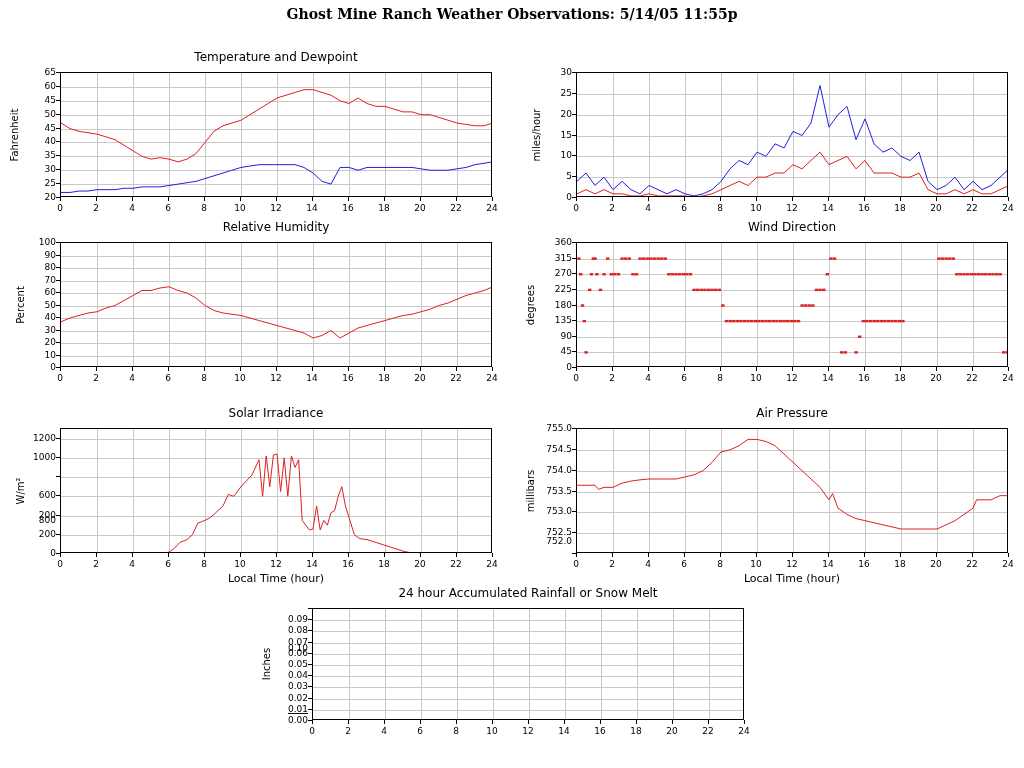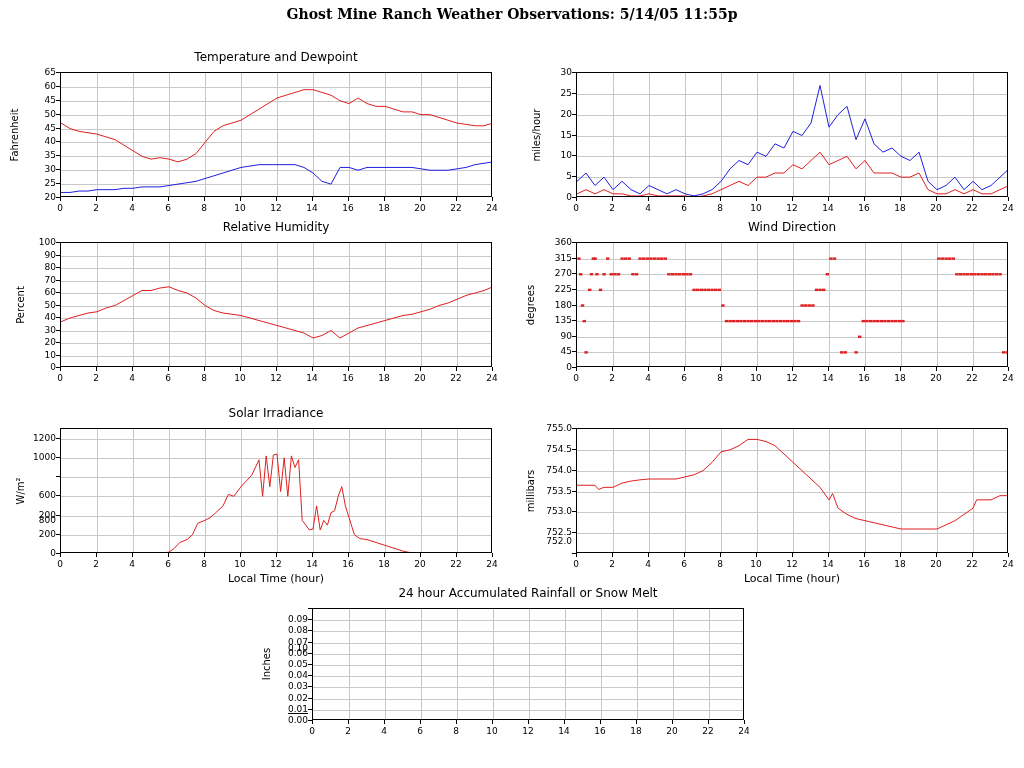--- a/index.html
+++ b/index.html
@@ -522,20 +522,21 @@
       <div class="xtick" style="left: 360px; top: 128px;">20</div>
       <div class="tickmark" style="left: 360px; top: 125px; width: 1px; height: 4px;"></div>
       <div class="xtick" style="left: 396px; top: 128px;">22</div>
       <div class="tickmark" style="left: 396px; top: 125px; width: 1px; height: 4px;"></div>
       <div class="xtick" style="left: 432px; top: 128px;">24</div>
       <div class="tickmark" style="left: 432px; top: 125px; width: 1px; height: 4px;"></div>
       <div class="ylabel" style="left: -34px; top: 62.5px; transform: rotate(-90deg) translate(-50%, -100%);">W/m²</div>
       <div class="xlabel" style="top: 144px; left: 0px;">Local Time (hour)</div>
     </div>
     <div class="panel" style="left: 576px; top: 428px; width: 432px; height: 125px;">
+      <div class="panel-title" style="top: -22px;">Air Pressure</div>
       <div class="plot" style="left: 0px; top: 0px; width: 432px; height: 125px;">
         <div class="grid-line v" style="left: 36px;"></div>
         <div class="grid-line v" style="left: 72px;"></div>
         <div class="grid-line v" style="left: 108px;"></div>
         <div class="grid-line v" style="left: 144px;"></div>
         <div class="grid-line v" style="left: 180px;"></div>
         <div class="grid-line v" style="left: 216px;"></div>
         <div class="grid-line v" style="left: 252px;"></div>
         <div class="grid-line v" style="left: 288px;"></div>
         <div class="grid-line v" style="left: 324px;"></div>

